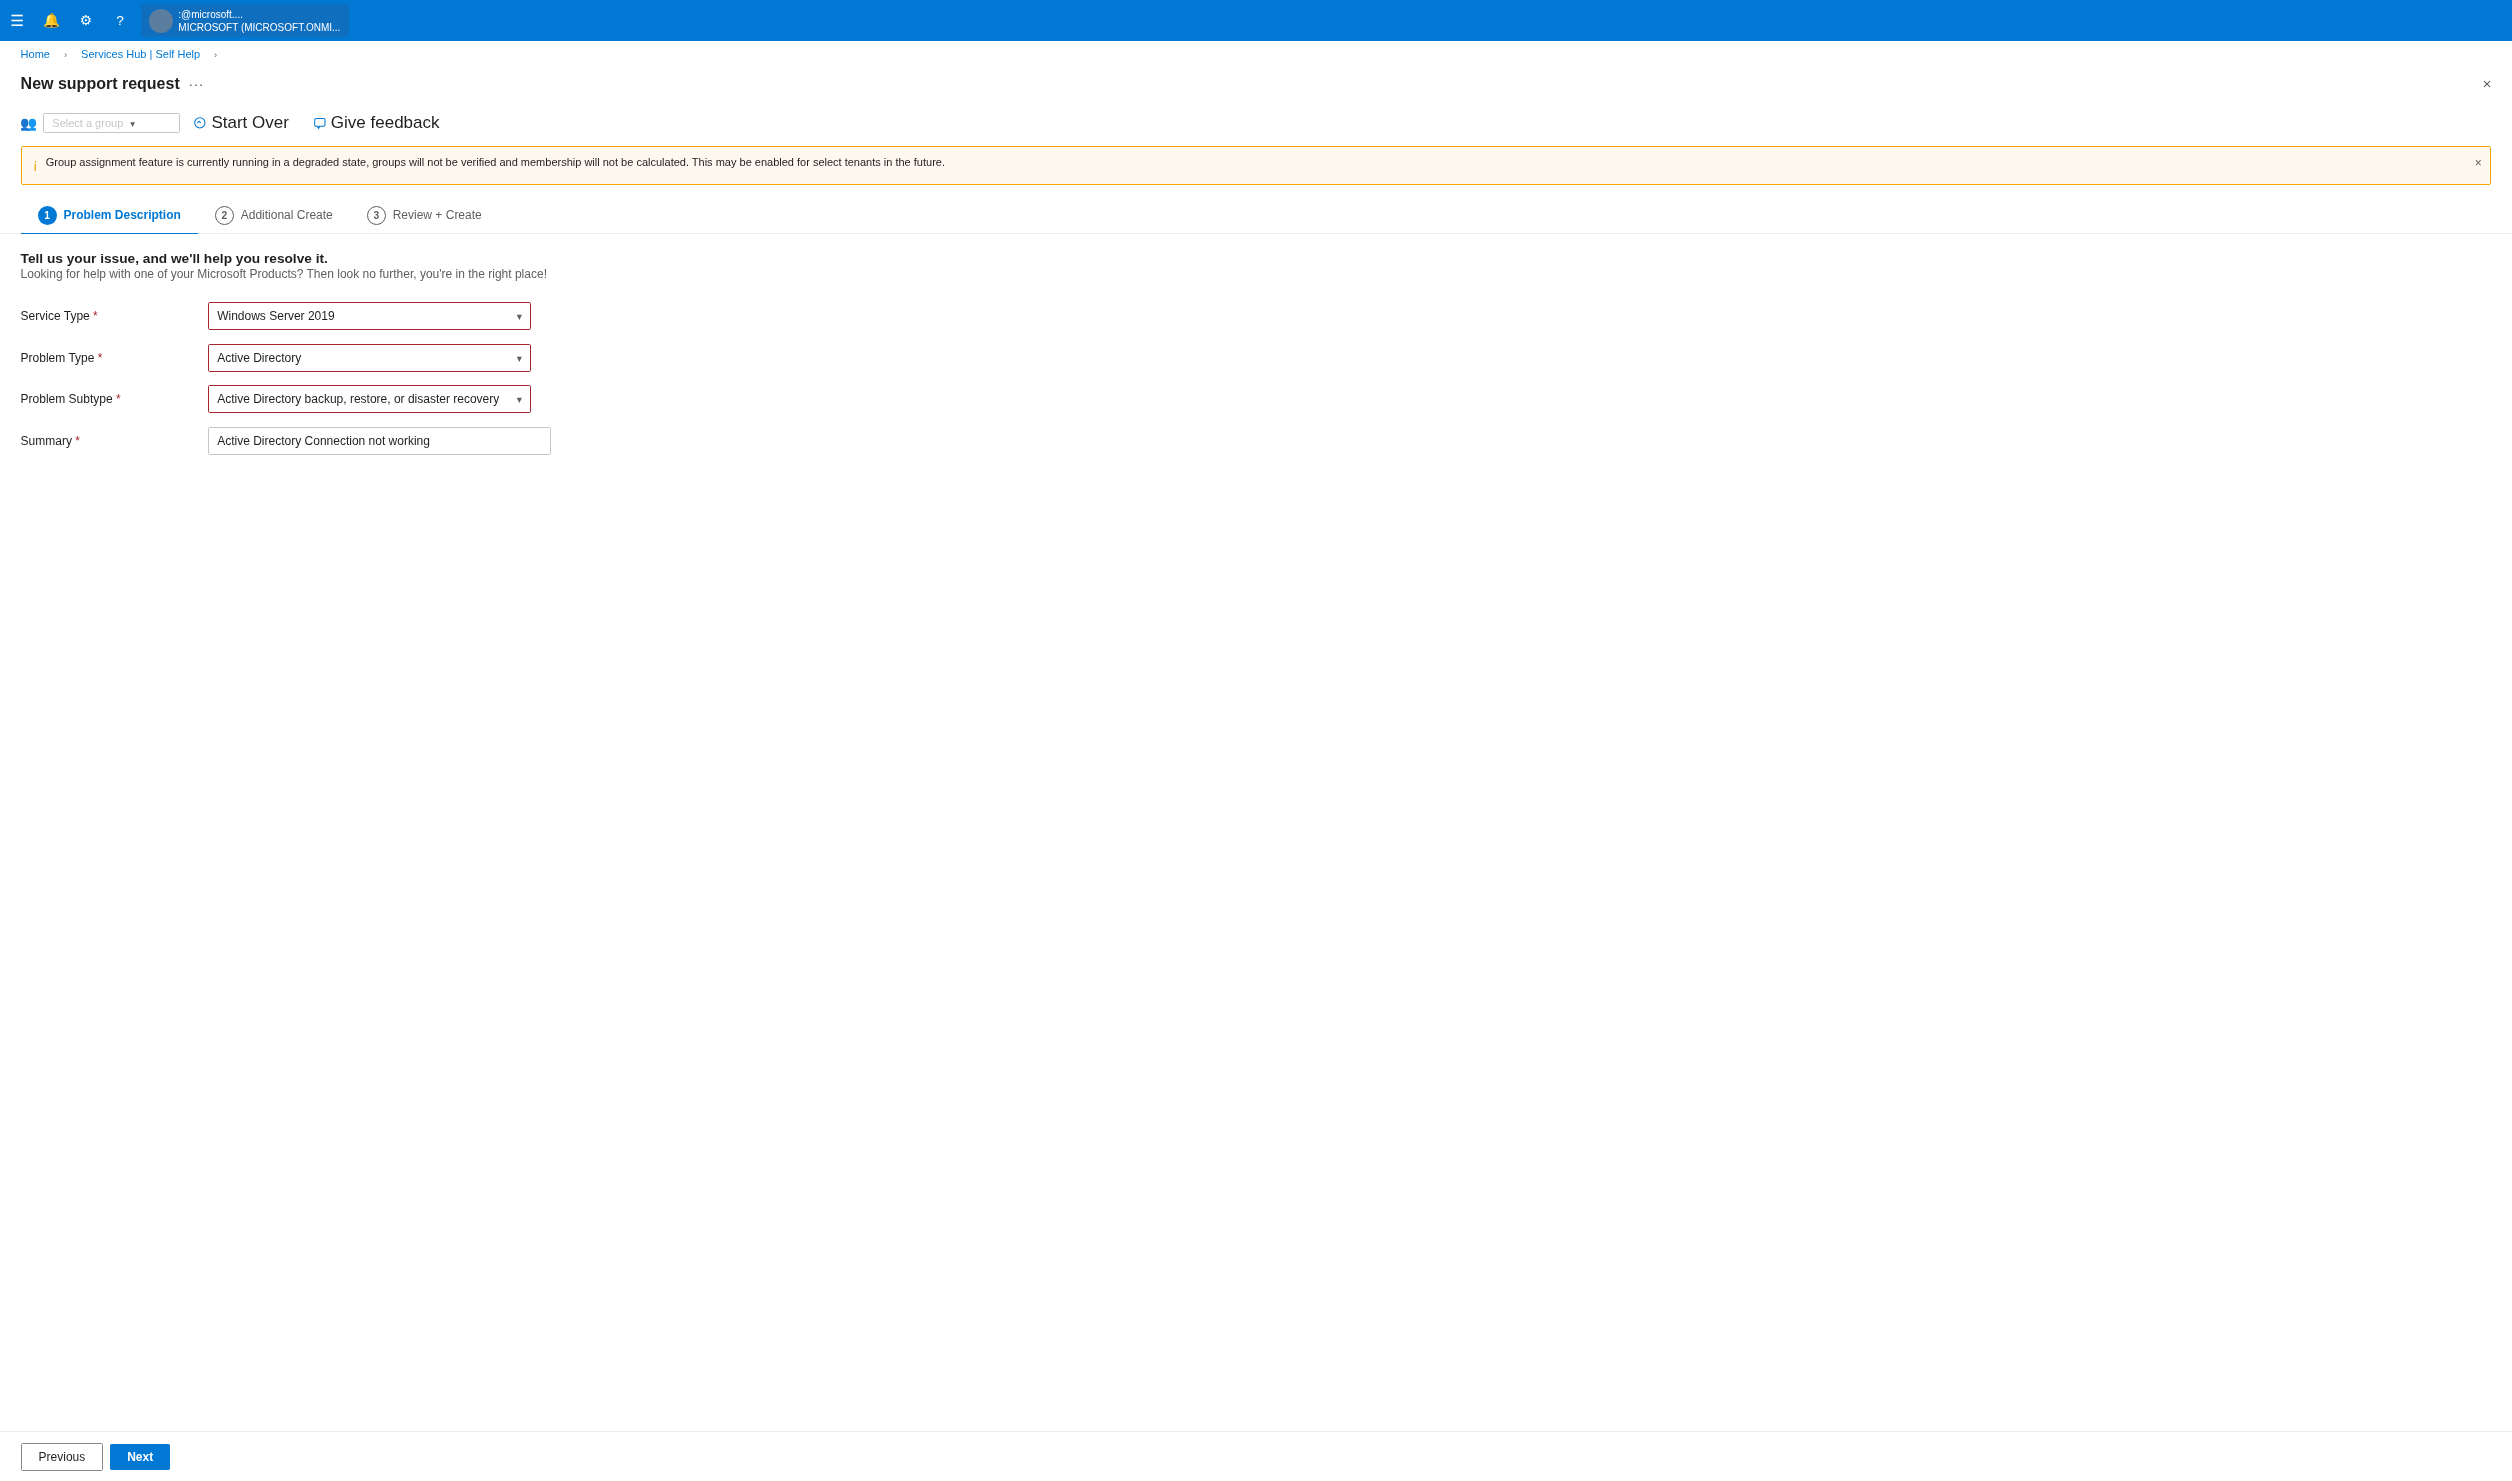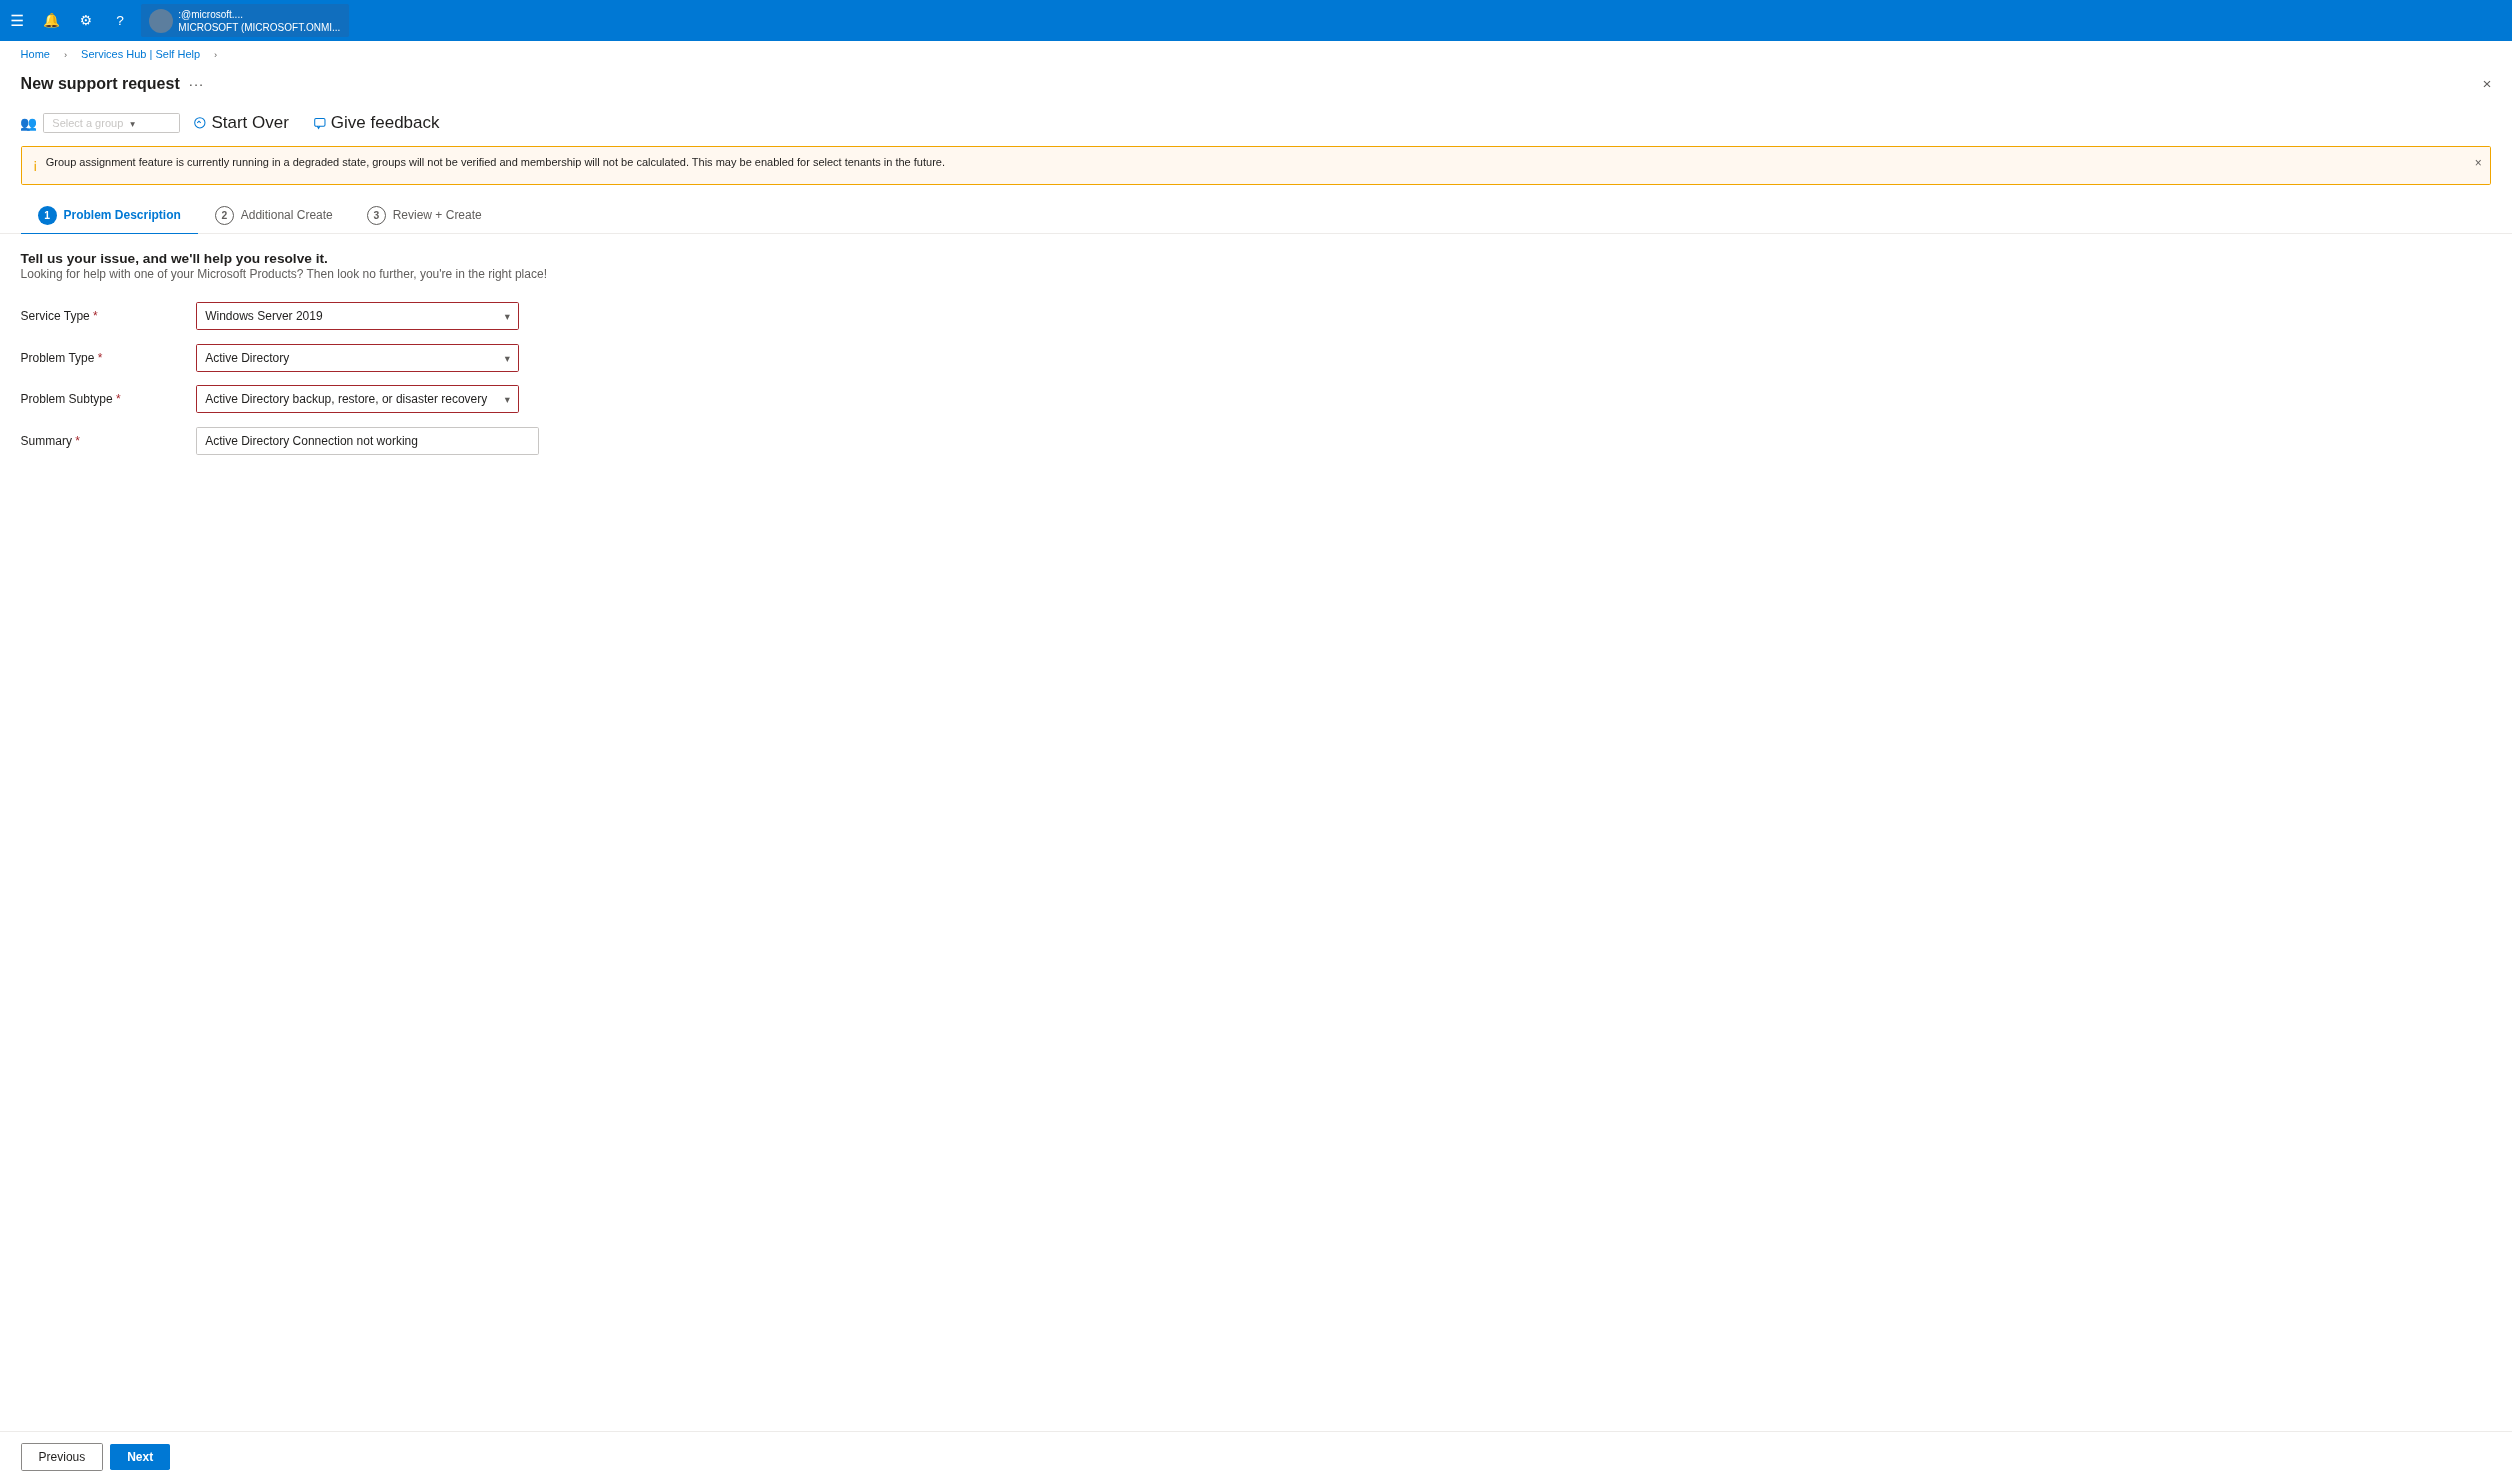--- a/index.html
+++ b/index.html
@@ -220,21 +220,21 @@
     }
     .form-subtitle {
       font-size: 12px;
       color: #605e5c;
       margin-bottom: 20.6px;
     }
     .form-row {
       display: flex;
       align-items: center;
       margin-bottom: 13.7px;
-      gap: 4px;
+      gap: 16px;
     }
     .form-label {
       min-width: 171px;
       font-size: 12px;
       color: #201f1e;
       flex-shrink: 0;
     }
     .required { color: #a4262c; }
     .form-select-wrapper {
       position: relative;

